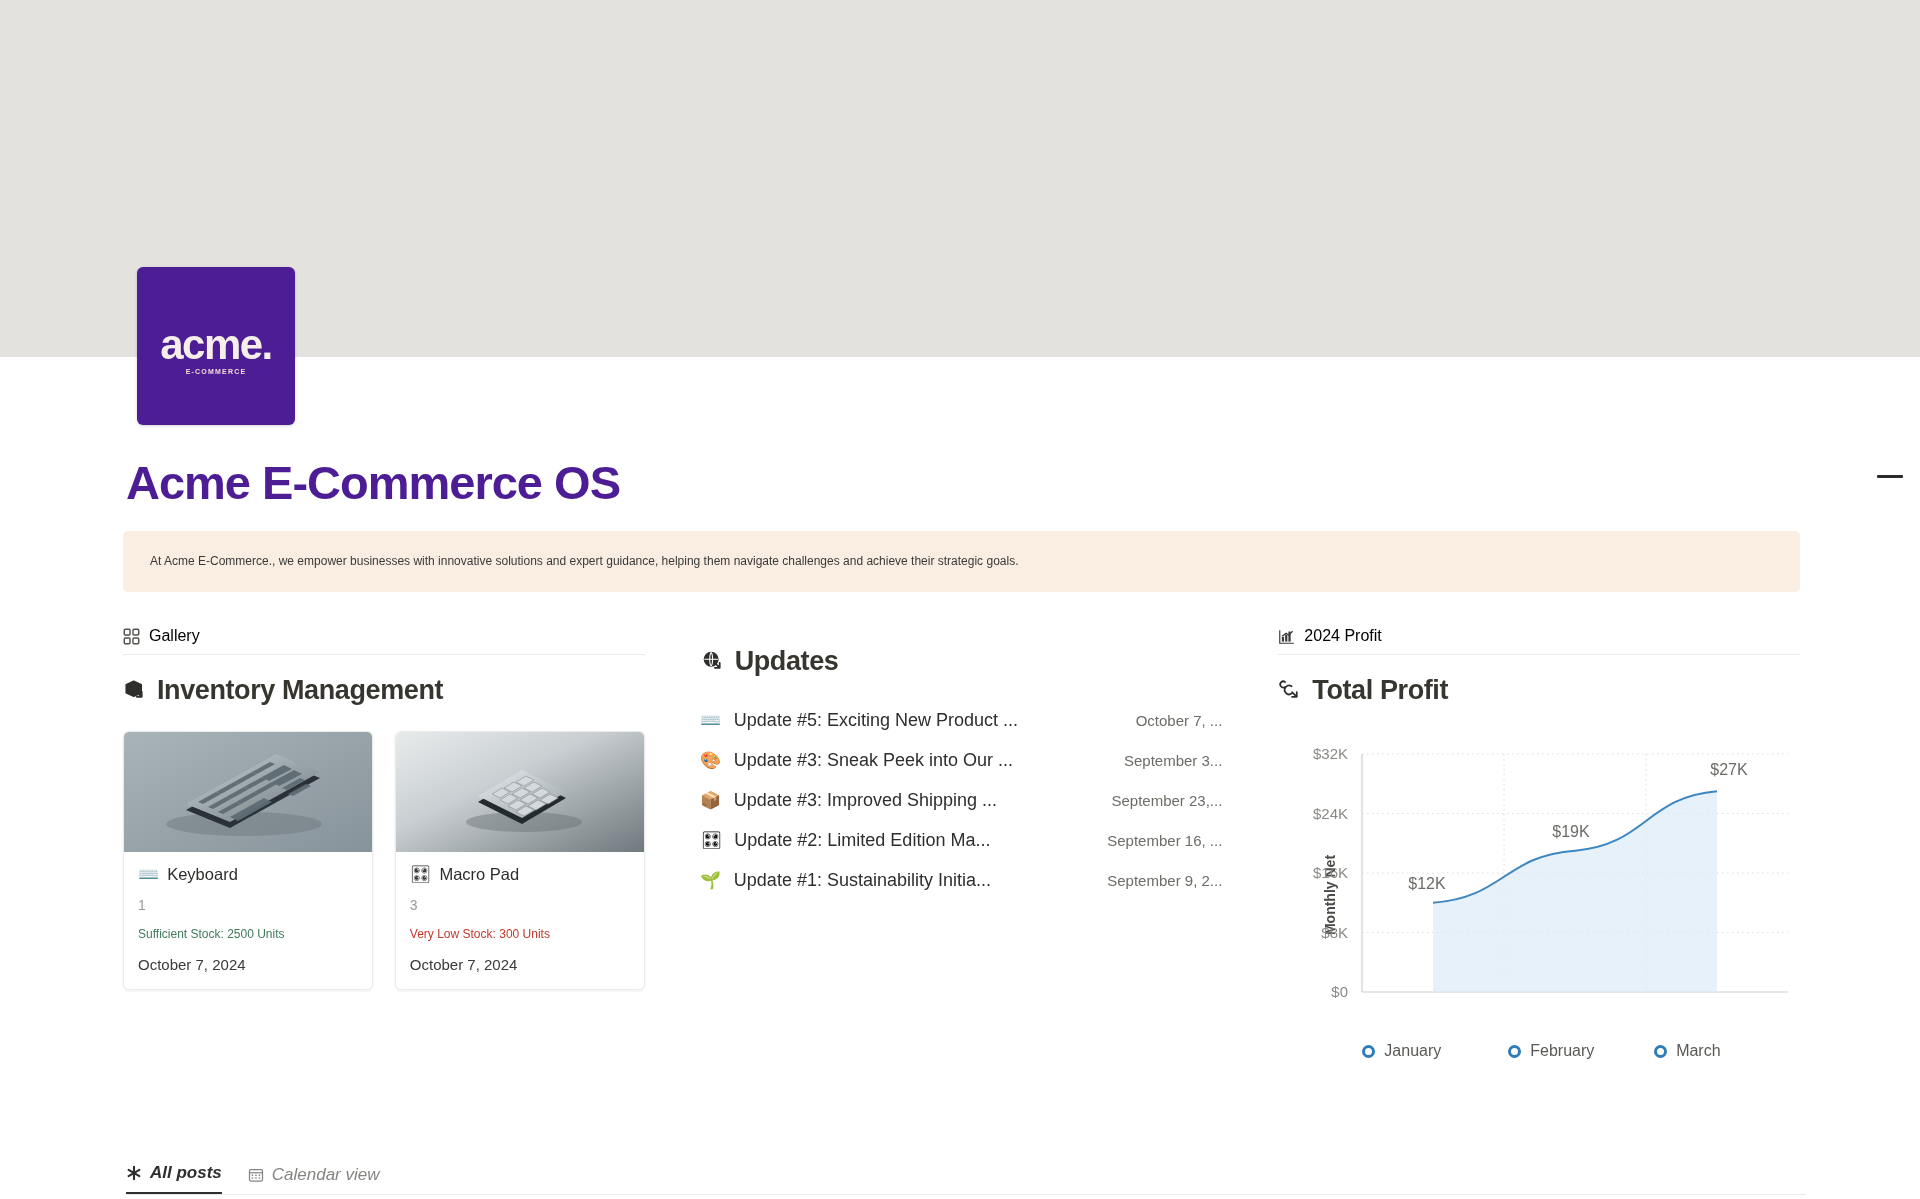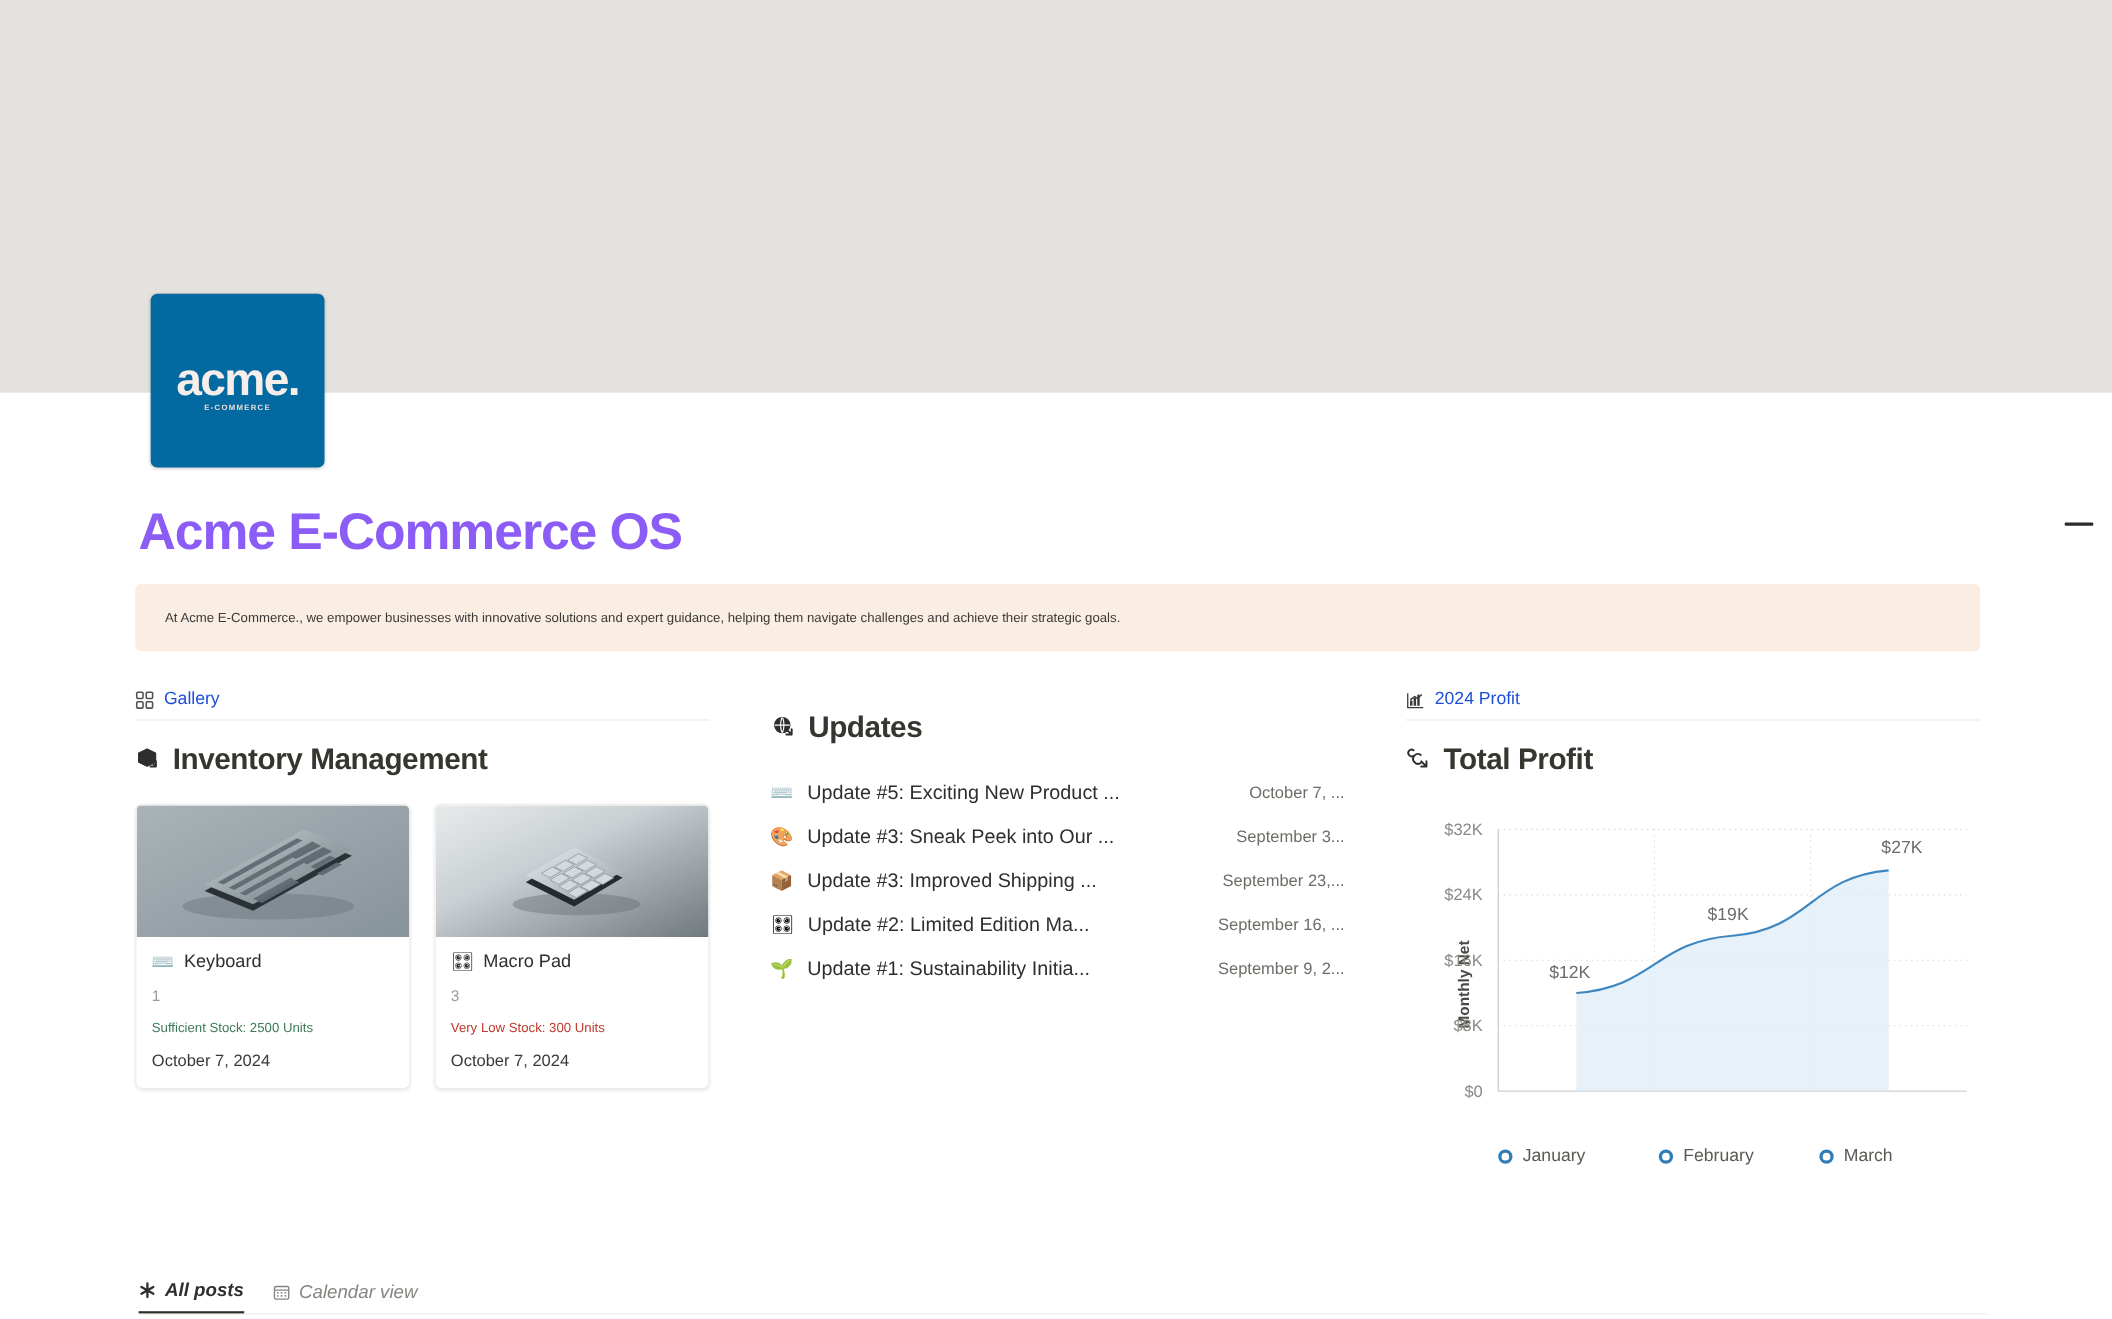--- a/index.html
+++ b/index.html
@@ -14,21 +14,21 @@
   .cover {
     position: absolute; left: 0; top: 0;
     width: 1920px; height: 357px;
     background: #E3E2DE;
   }
 
   
   .page-icon {
     position: absolute; left: 137px; top: 267px;
     width: 158px; height: 158px;
-    background: #0369a1;
+    background: #4c1d95;
     border-radius: 6px;
     box-shadow: 0 1px 3px rgba(0,0,0,.18);
     overflow: hidden;
   }
   .page-icon .wordmark {
     position: absolute; left: 0; right: 0; top: 50%;
     transform: translateY(-52%);
     text-align: center;
     color: #F6EEEA;
     font-weight: 800;
@@ -43,21 +43,21 @@
     color: #F3DCD4;
     font-weight: 700;
     font-size: 7px;
     letter-spacing: 1.2px;
   }
 
   
   .page-title {
     position: absolute; left: 126px; top: 455px;
     font-size: 47px; font-weight: 700;
-    color: #8b5cf6;
+    color: #4c1d95;
     letter-spacing: -1px;
     white-space: nowrap;
   }
 
   .collapse-btn {
     position: absolute; left: 1873px; top: 466px;
     width: 34px; height: 20px;
     display: flex; align-items: center; justify-content: center;
     cursor: pointer;
   }
@@ -86,21 +86,21 @@
     gap: 56px;
   }
   .col { flex: 1 1 0; min-width: 0; }
 
   .view-bar {
     display: flex; align-items: center; gap: 9px;
     height: 29px;
     border-bottom: 1px solid #EAEAE8;
     padding-bottom: 8px;
   }
-  .view-label { font-size: 16px; color: #1d4ed8; }
+  .view-label { font-size: 16px; color: #000000; }
 
   .db-title {
     display: flex; align-items: center; gap: 11px;
     margin-top: 20px;
     font-size: 27px; font-weight: 700; color: #36352F;
     letter-spacing: -0.4px;
   }
 
   
   .gallery {

